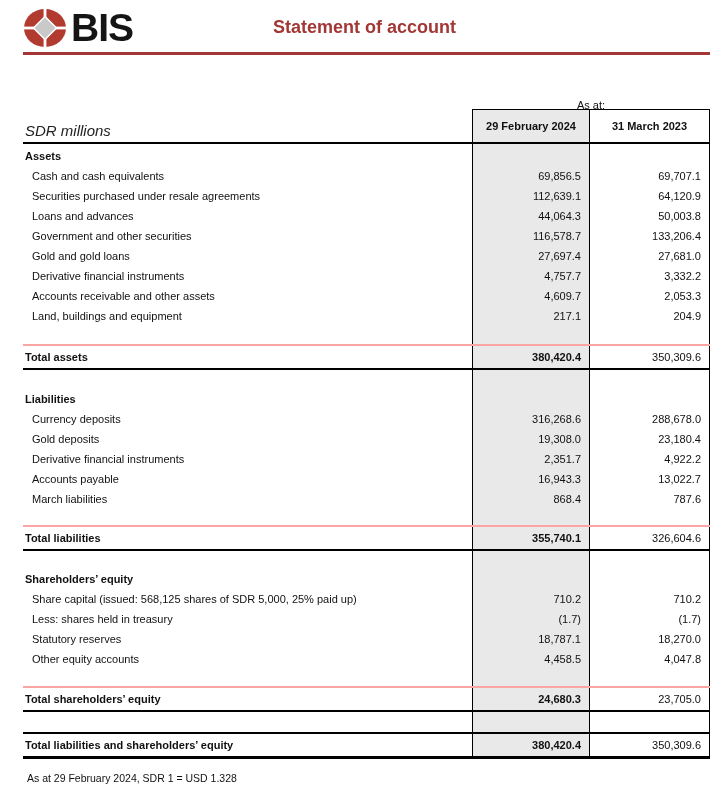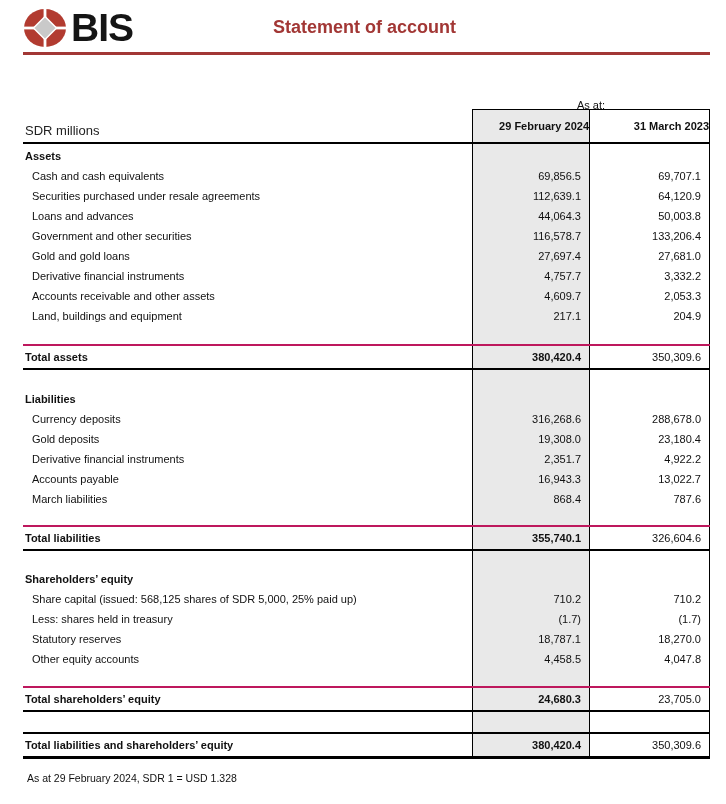--- a/index.html
+++ b/index.html
@@ -37,33 +37,33 @@
   }
   .cell.c2 { width:120px; border-right:1px solid #000; text-align:right; padding-right:8px; }
 
   .asat-row { margin-top:38px; height:18px; display:flex;align-items:flex-end; }
   .asat-spacer { width:449px; }
   .asat-label { width:238px; text-align:center; font-size:11px; }
 
   .colhead { height:33px; border-bottom:2px solid #000; align-items:flex-end; }
   .colhead .cell.c1, .colhead .cell.c2 {
     border-top:1px solid #000; height:33px; line-height:32px;
-    text-align:right; font-weight:700; padding-right:0;
-  }
-  .unit { font-size:13px; color:#222; line-height:22px; }
+    text-align:center; font-weight:700; padding-right:0;
+  }
+  .unit { font-style:italic; font-size:15px; color:#222; line-height:22px; }
 
   .row.item { height:20px; }
   .row.section-head { height:22px; }
   .row.section-head .cell { line-height:24px; font-weight:700; }
   .row.section-head .cell.c1, .row.section-head .cell.c2 { font-weight:400; }
 
   .row.spacer .cell { line-height:1; }
   .sp16 { height:16px; } .sp17 { height:17px; } .sp18 { height:18px; } .sp20 { height:20px; }
 
-  .row.total { height:26px; border-top:2px solid #be185d; border-bottom:2px solid #000; }
+  .row.total { height:26px; border-top:2px solid #fca5a5; border-bottom:2px solid #000; }
   .row.total .cell { line-height:22px; }
   .row.total .cell.label, .row.total .cell.c1 { font-weight:700; }
 
   .row.grand { height:27px; border-top:2px solid #000; border-bottom:3px solid #000; }
   .row.grand .cell { line-height:22px; }
   .row.grand .cell.label, .row.grand .cell.c1 { font-weight:700; }
 
   .footnote { margin-top:13px; padding-left:4px; font-size:10.5px; }
 </style>
 </head>

